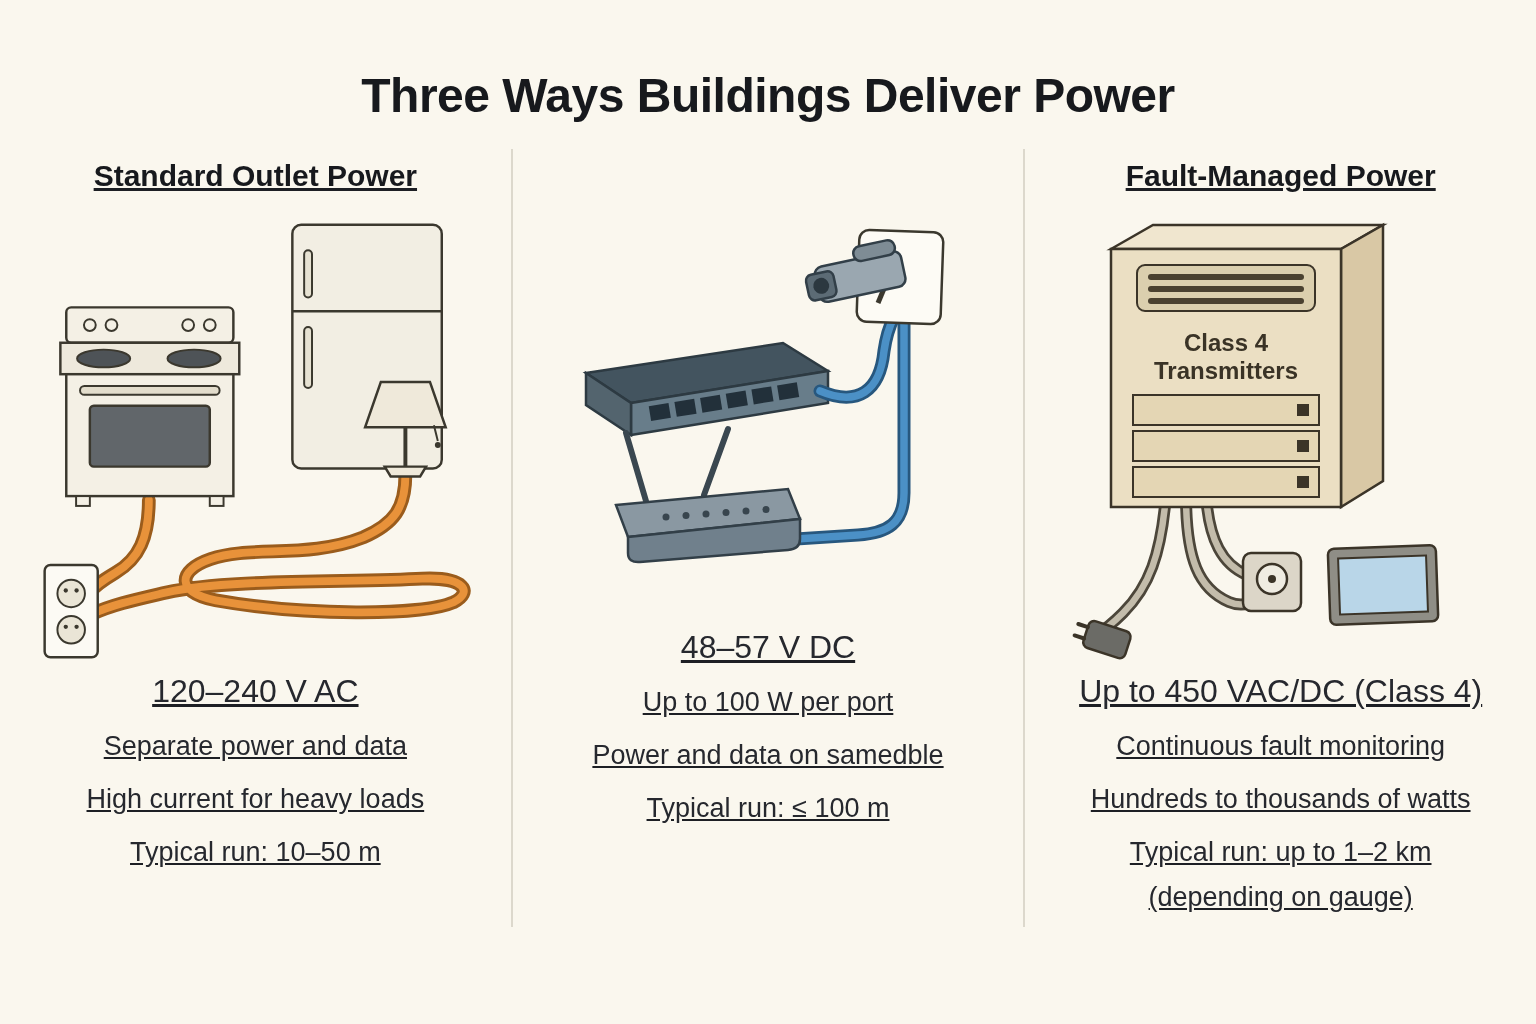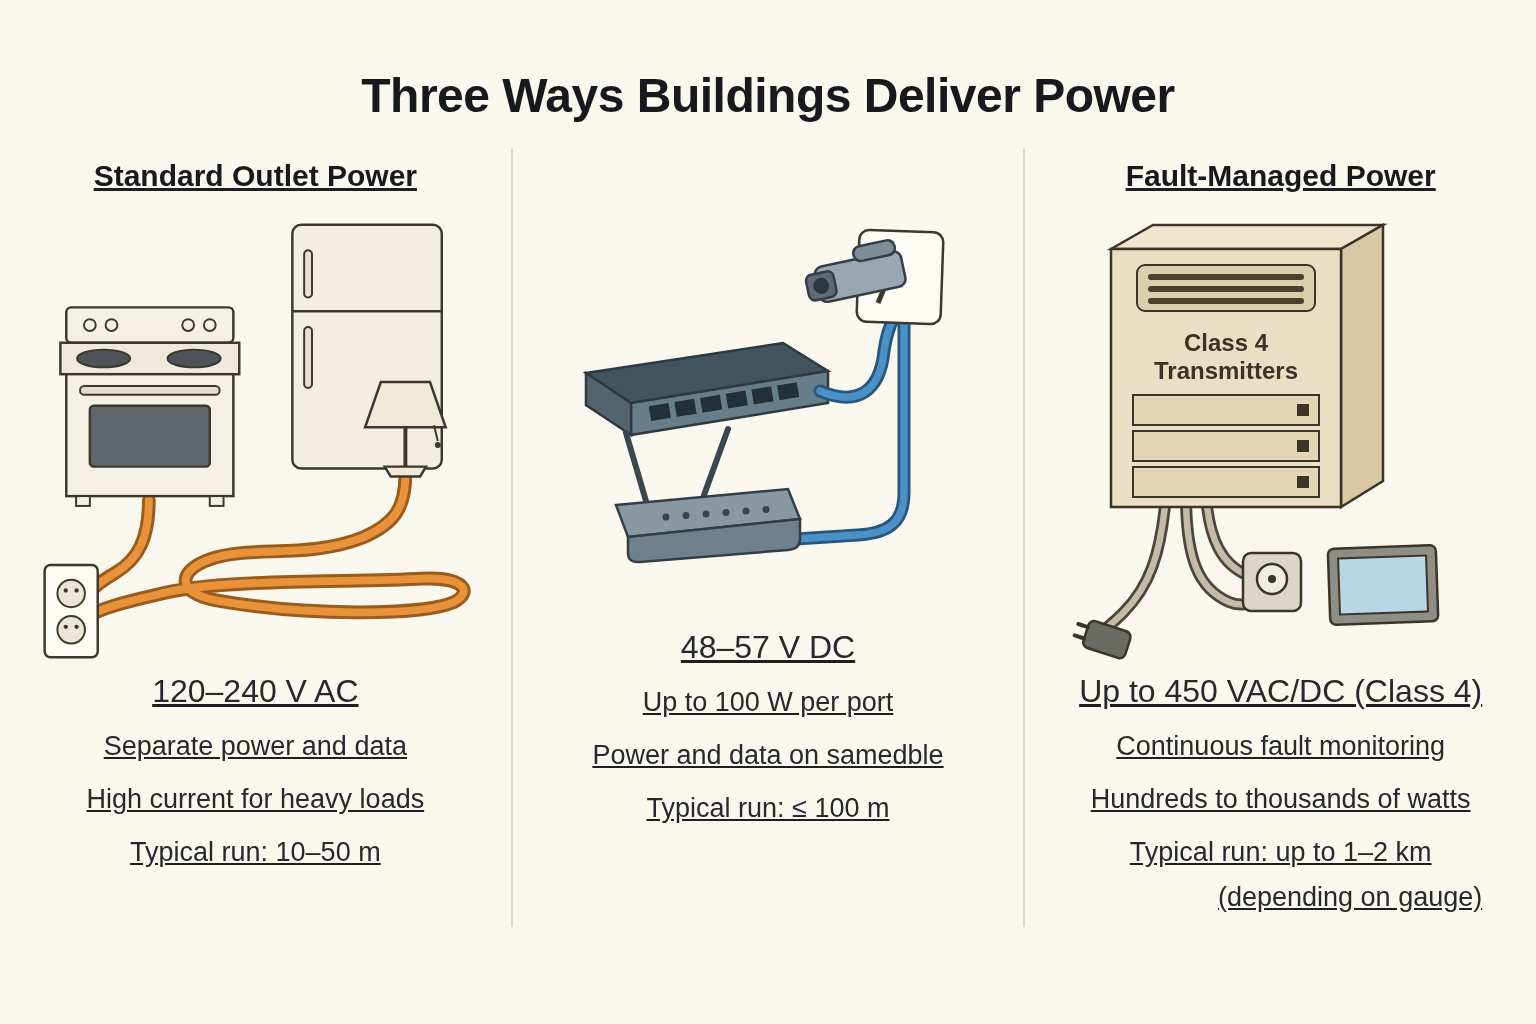--- a/index.html
+++ b/index.html
@@ -52,21 +52,21 @@
   }
   .specs {
     text-align:center;
     font-size:27px;
     color:#26282e;
     line-height:1.0;
   }
   .specs p { margin-bottom:26px; }
   .spec-volt { font-size:32px; }
   .run { margin-top:10px; }
-  .run-note { margin-top:-8px;text-align:right; }
+  .run-note { margin-top:-8px; }
   svg text {
     font-family:"Liberation Sans","DejaVu Sans",sans-serif;
   }
 </style>
 </head>
 <body>
 
 <div class="page">
 
   <h1 class="title">Three Ways Buildings Deliver Power</h1>

